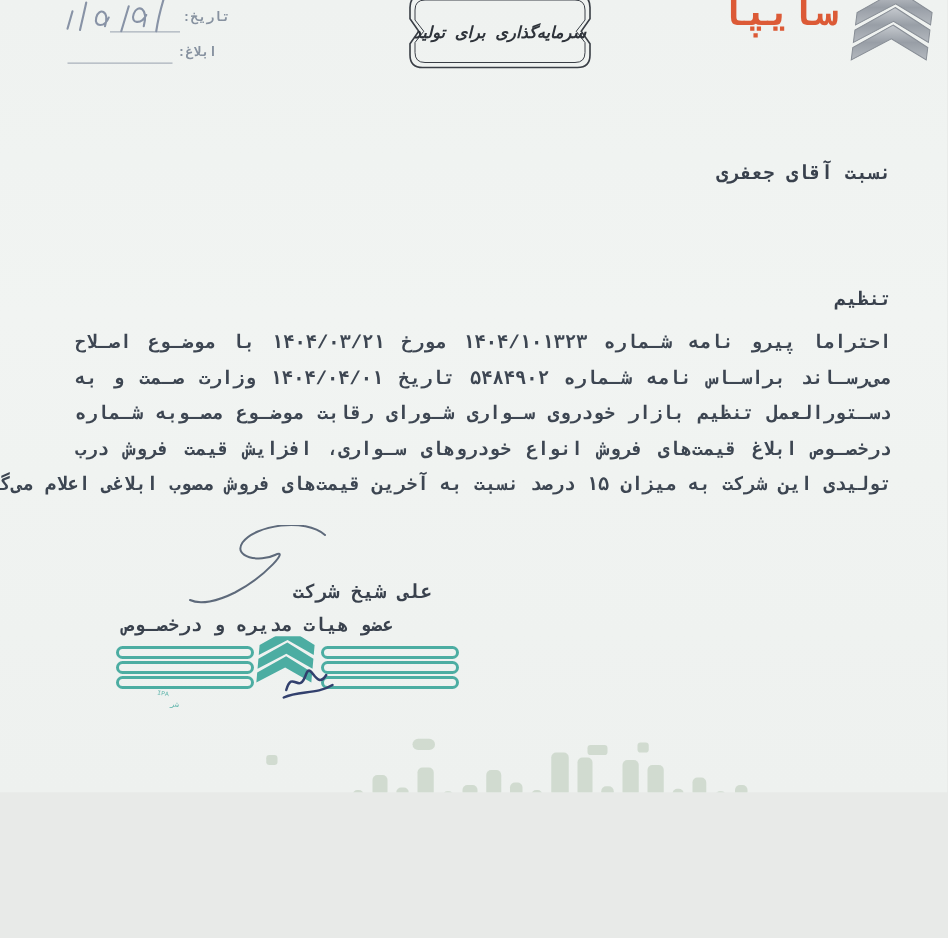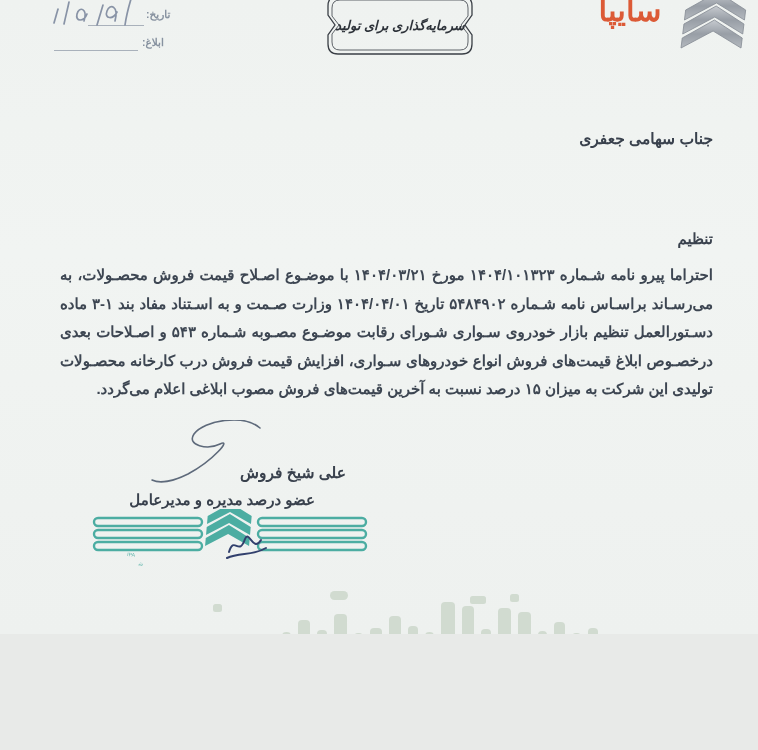--- a/index.html
+++ b/index.html
@@ -1,19 +1,19 @@
 <!DOCTYPE html>
 <html lang="fa"><head>
 <meta charset="utf-8">
 <style>
   html,body{margin:0;padding:0;background:#e8eae8;}
   .paper{
     position:relative; width:758px; height:634px; overflow:hidden;
     background:linear-gradient(180deg,#eff2f0 0%,#f1f4f2 40%,#eef1ef 100%);
-    font-family:Liberation Sans, sans-serif;
+    font-family:Liberation Mono, monospace;
     direction:rtl; color:#3c4450;
   }
   
   .hdr-label{position:absolute;font-size:10.5px;color:#8792a0;font-weight:600;}
   .hdr-line{position:absolute;border-top:1px solid #a9b1bb;height:0;}
   .hand-date{position:absolute;left:14px;top:-3px;}
   .badge{position:absolute;left:320px;top:-7px;}
   .badge text{font-size:13px;font-weight:700;fill:#2e333a;font-style:italic;}
   .brand-word{
     position:absolute;left:590px;top:-8px;width:80px;text-align:center;
@@ -81,38 +81,38 @@
       </linearGradient>
     </defs>
     <g transform="skewX(-7) translate(8,0)" fill="url(#gv)" stroke="#878d95" stroke-width="0.8">
       <path d="M38,1 L68,19 L68,29 L38,12 L8,29 L8,19 Z"></path>
       <path d="M38,15 L68,33 L68,43 L38,26 L8,43 L8,33 Z"></path>
       <path d="M38,29 L68,47 L68,57 L38,40 L8,57 L8,47 Z"></path>
     </g>
   </svg>
 
   <div class="recipient">
-    <div>جناب سهامی جعفری</div>
+    <div>نسبت آقای جعفری</div>
   </div>
 
   <div class="salutation">تنظیم</div>
 
   <div class="body-block">
     <div class="jl">احتراما پیرو نامه شـماره ۱۴۰۴/۱۰۱۳۲۳ مورخ ۱۴۰۴/۰۳/۲۱ با موضـوع اصـلاح قیمت فروش محصـولات، به اطلاع</div>
     <div class="jl">می‌رسـاند براسـاس نامه شـماره ۵۴۸۴۹۰۲ تاریخ ۱۴۰۴/۰۴/۰۱ وزارت صـمت و به اسـتناد مفاد بند ۱-۳ ماده ۳</div>
     <div class="jl">دسـتورالعمل تنظیم بازار خودروی سـواری شـورای رقابت موضـوع مصـوبه شـماره ۵۴۳ و اصـلاحات بعدی آن</div>
     <div class="jl">درخصـوص ابلاغ قیمت‌های فروش انواع خودروهای سـواری، افزایش قیمت فروش درب کارخانه محصـولات</div>
     <div class="ln rl">تولیدی این شرکت به میزان ۱۵ درصد نسبت به آخرین قیمت‌های فروش مصوب ابلاغی اعلام می‌گردد.</div>
   </div>
 
   <svg class="sig-flourish" width="120" height="74" viewBox="0 0 120 74">
     <path d="M112,8 C96,-6 56,0 46,14 C38,26 60,30 72,24 C84,18 66,40 40,54 C26,61 12,64 4,60" fill="none" stroke="#5e6a7b" stroke-width="1.6" stroke-linecap="round"></path>
   </svg>
-  <div class="signer-name">علی شیخ فروش</div>
-  <div class="signer-title">عضو درصد مدیره و مدیرعامل</div>
+  <div class="signer-name">علی شیخ شرکت</div>
+  <div class="signer-title">عضو هیات مدیره و درخصـوص</div>
 
   <svg class="stamp" width="278" height="68" viewBox="0 0 278 68">
     <g stroke="#3fa89c" stroke-width="2.4" fill="none">
 
       <rect x="3" y="9" width="108" height="8" rx="4"></rect>
       <rect x="3" y="21" width="108" height="8" rx="4"></rect>
       <rect x="3" y="33" width="108" height="8" rx="4"></rect>
 
       <rect x="167" y="9" width="108" height="8" rx="4"></rect>
       <rect x="167" y="21" width="108" height="8" rx="4"></rect>

